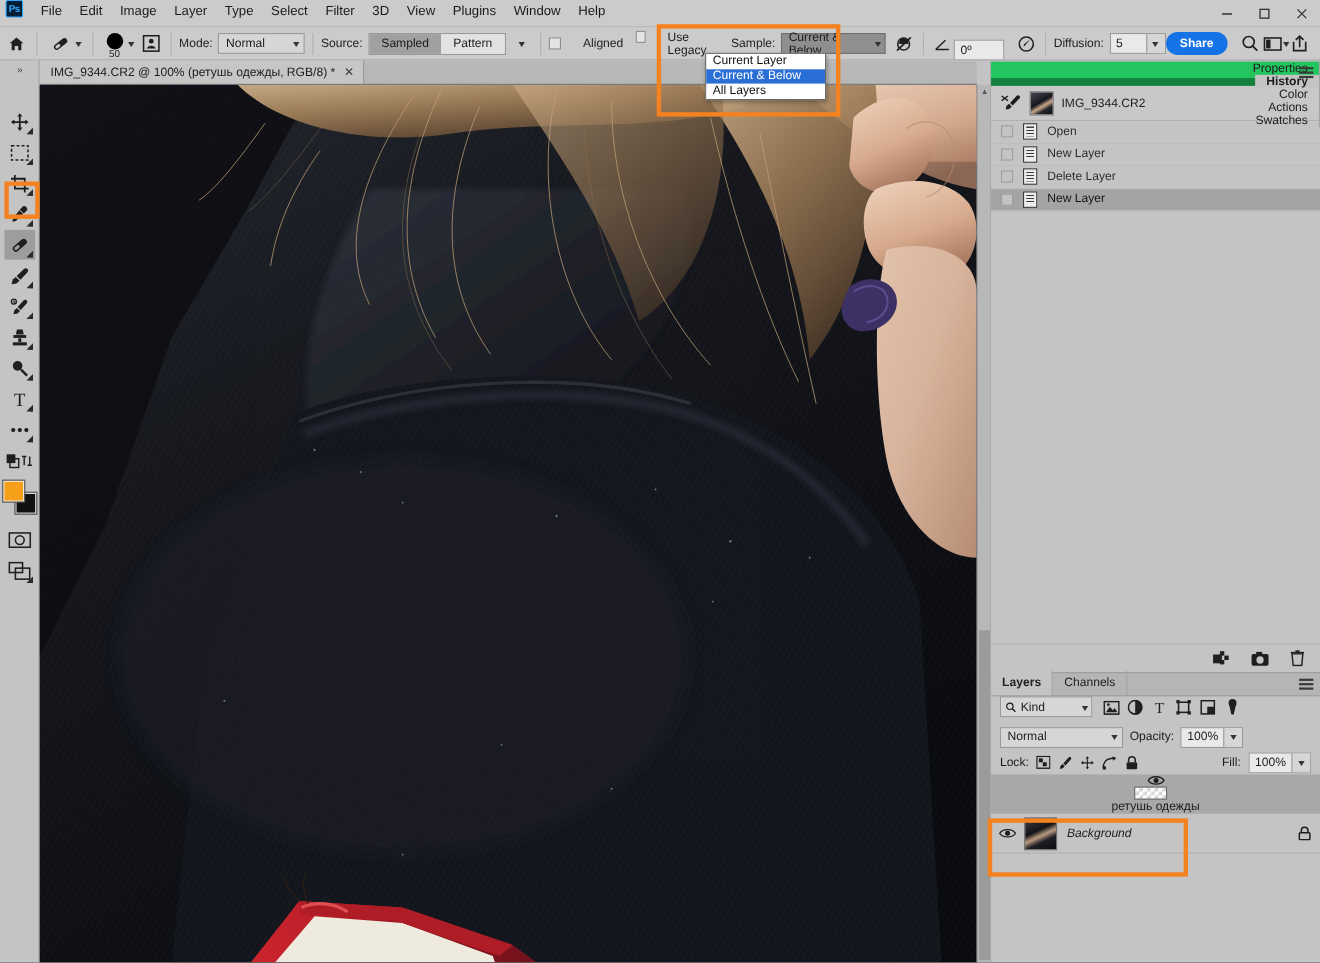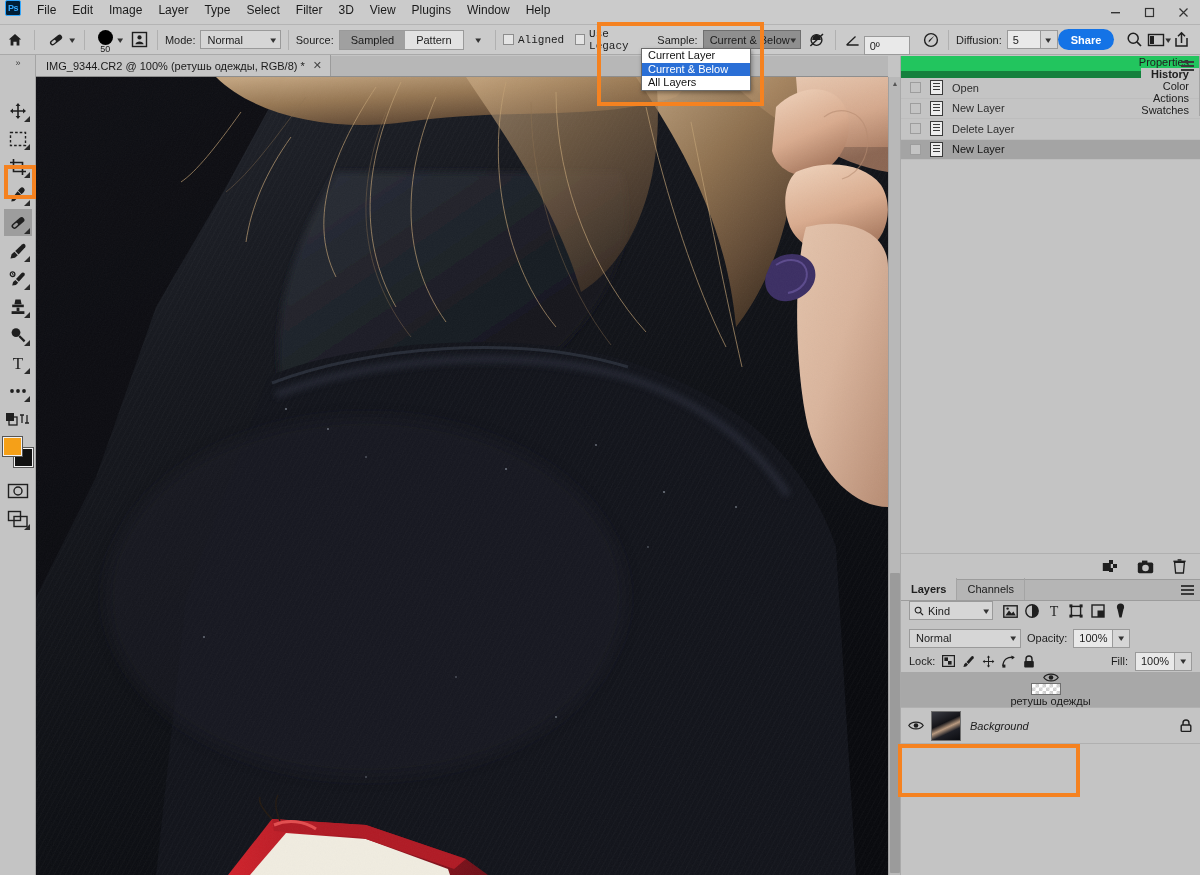--- a/index.html
+++ b/index.html
@@ -60,21 +60,21 @@
     padding:0 4px 0 6px; font-size:11px; color:#1c1c1c;
   }
   .seg {
     display:flex; height:20px; border:1px solid #9a9a9a;
   }
   .seg > div {
     padding:0 11px; display:flex; align-items:center; font-size:11px;
     background:#e2e2e2; color:#1c1c1c;
   }
   .seg > div.on { background:#a0a0a0; color:#1a1a1a; }
-  .cbx { display:flex; align-items:center; gap:4px; font-size:11px;font-family:Liberation Mono, monospace; }
+  .cbx { display:flex; gap:20px; font-size:11px; }
   .cbx .box { width:11px; height:11px; background:#e4e4e4; border:1px solid #8d8d8d; }
   .num-field {
     background:#e9e9e9; border:1px solid #9a9a9a; height:19px; width:52px;
     display:flex; align-items:center; padding-left:5px; font-size:11px;margin-top:12px;
   }
   .num-stepper {
     display:flex; height:19px; border:1px solid #9a9a9a; background:#e9e9e9;
   }
   .num-stepper .v { width:32px; display:flex; align-items:center; padding-left:5px; font-size:11px; }
   .num-stepper .st { width:17px; border-left:1px solid #9a9a9a; background:#d6d6d6;
@@ -684,20 +684,29 @@
       <div class="ptab">Color</div>
       <div class="ptab">Actions</div>
       <div class="ptab">Swatches</div>
       <div class="pmenu">
           <span></span>
           <span></span>
           <span></span>
         </div>
     </div>
 
+    <div class="history-head">
+      <svg width="19" height="17" viewBox="0 0 19 17">
+        <path d="M15.5 1.5 a1.8 1.8 0 0 1 1.4 2.9 L10.6 11 L8.2 8.6 L14.3 2 Z" fill="#1f1f1f"></path>
+        <path d="M7.4 9.4 L9.8 11.8 L7.6 14 L4.2 14.6 L5 11.2 Z" fill="#1f1f1f"></path>
+        <path d="M0.6 6.5 L6.2 2.3 M0.6 2.3 L6.2 6.5" stroke="#1f1f1f" stroke-width="1.3"></path>
+      </svg>
+      <span class="hist-thumb"></span>
+      <span>IMG_9344.CR2</span>
+    </div>
 
     <div class="history-body">
       <div class="hist-row">
         <span class="hist-check"></span>
         <span class="hist-doc"></span>
         <span>Open</span>
       </div>
       <div class="hist-row">
         <span class="hist-check"></span>
         <span class="hist-doc"></span>

